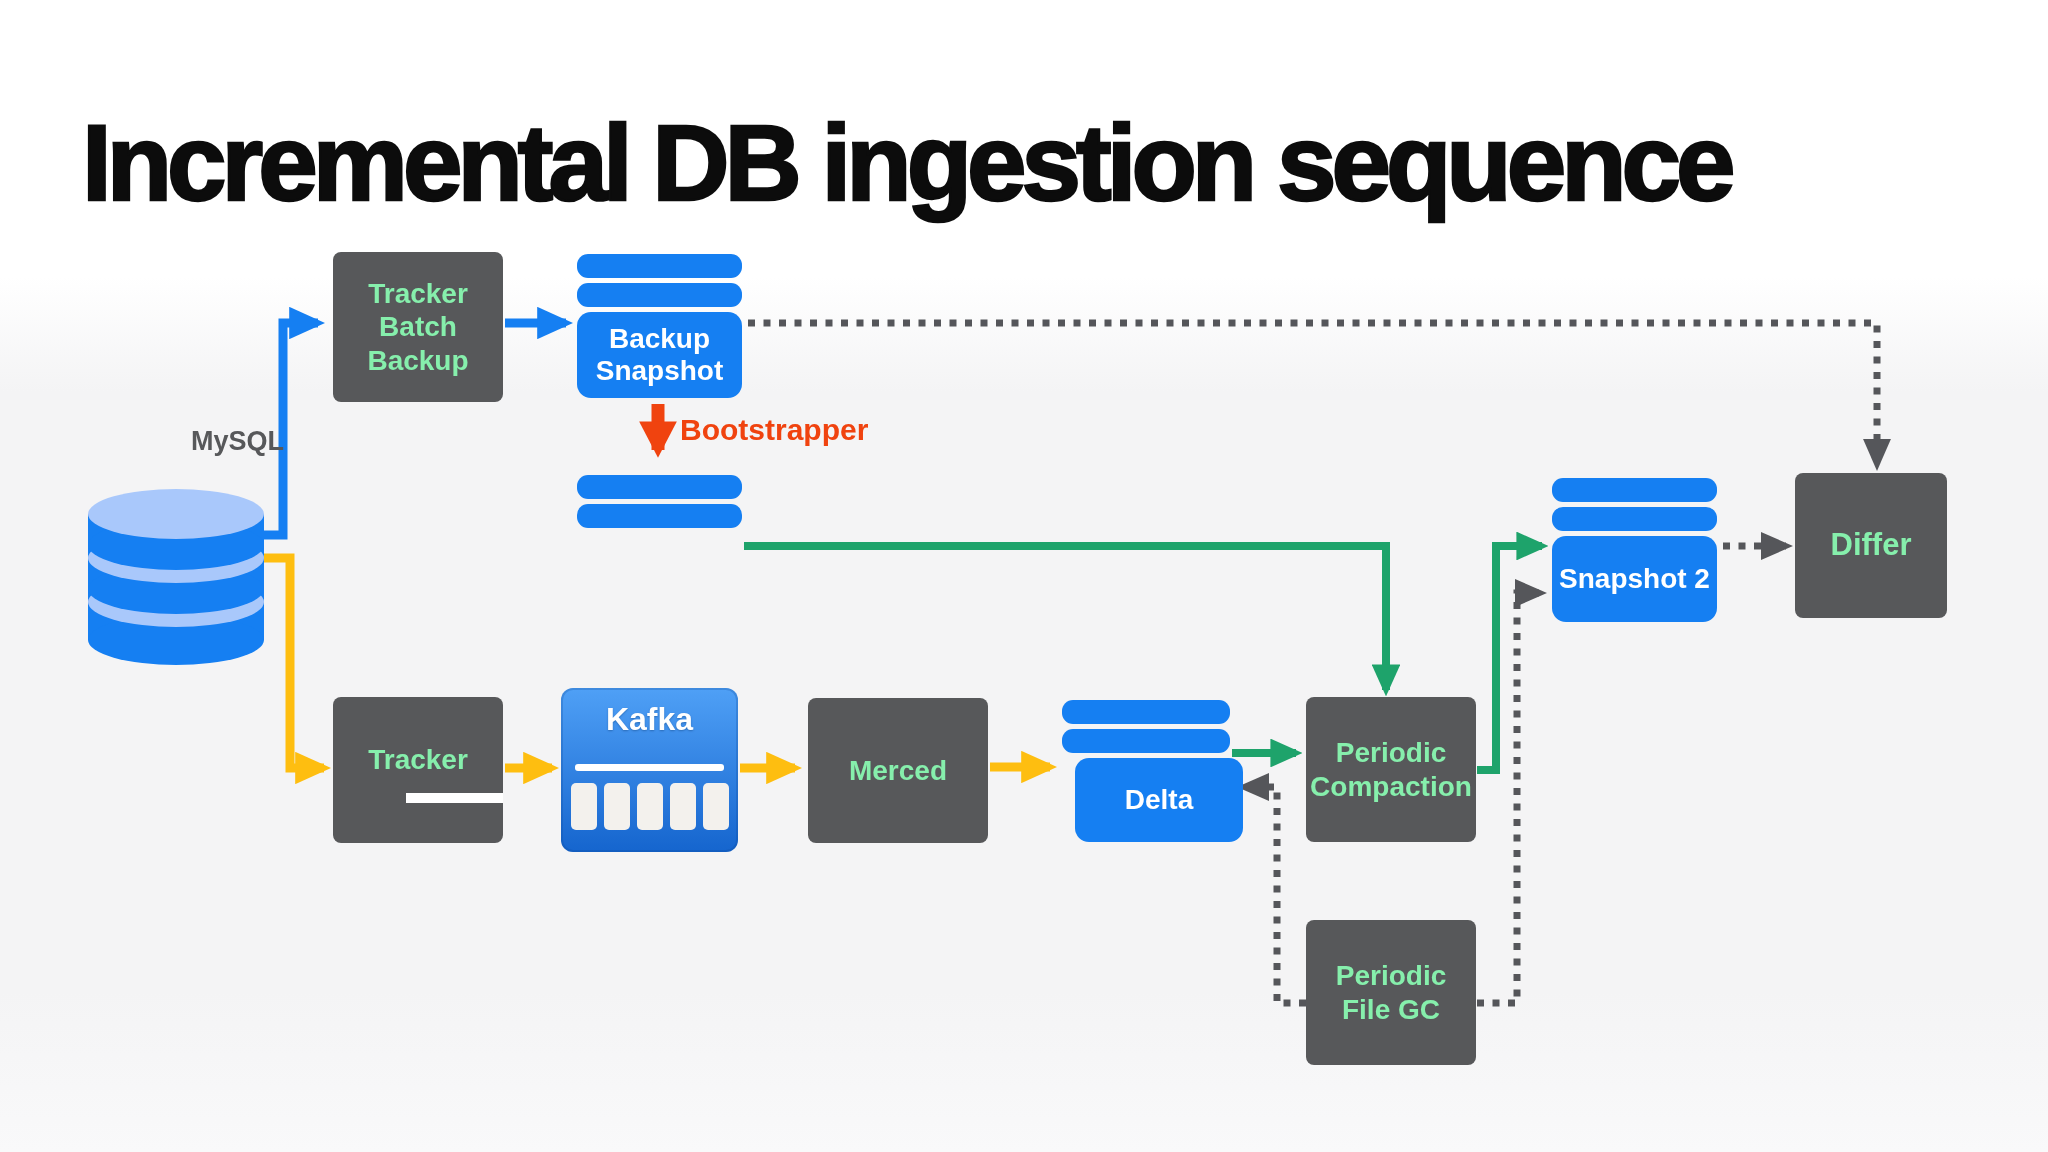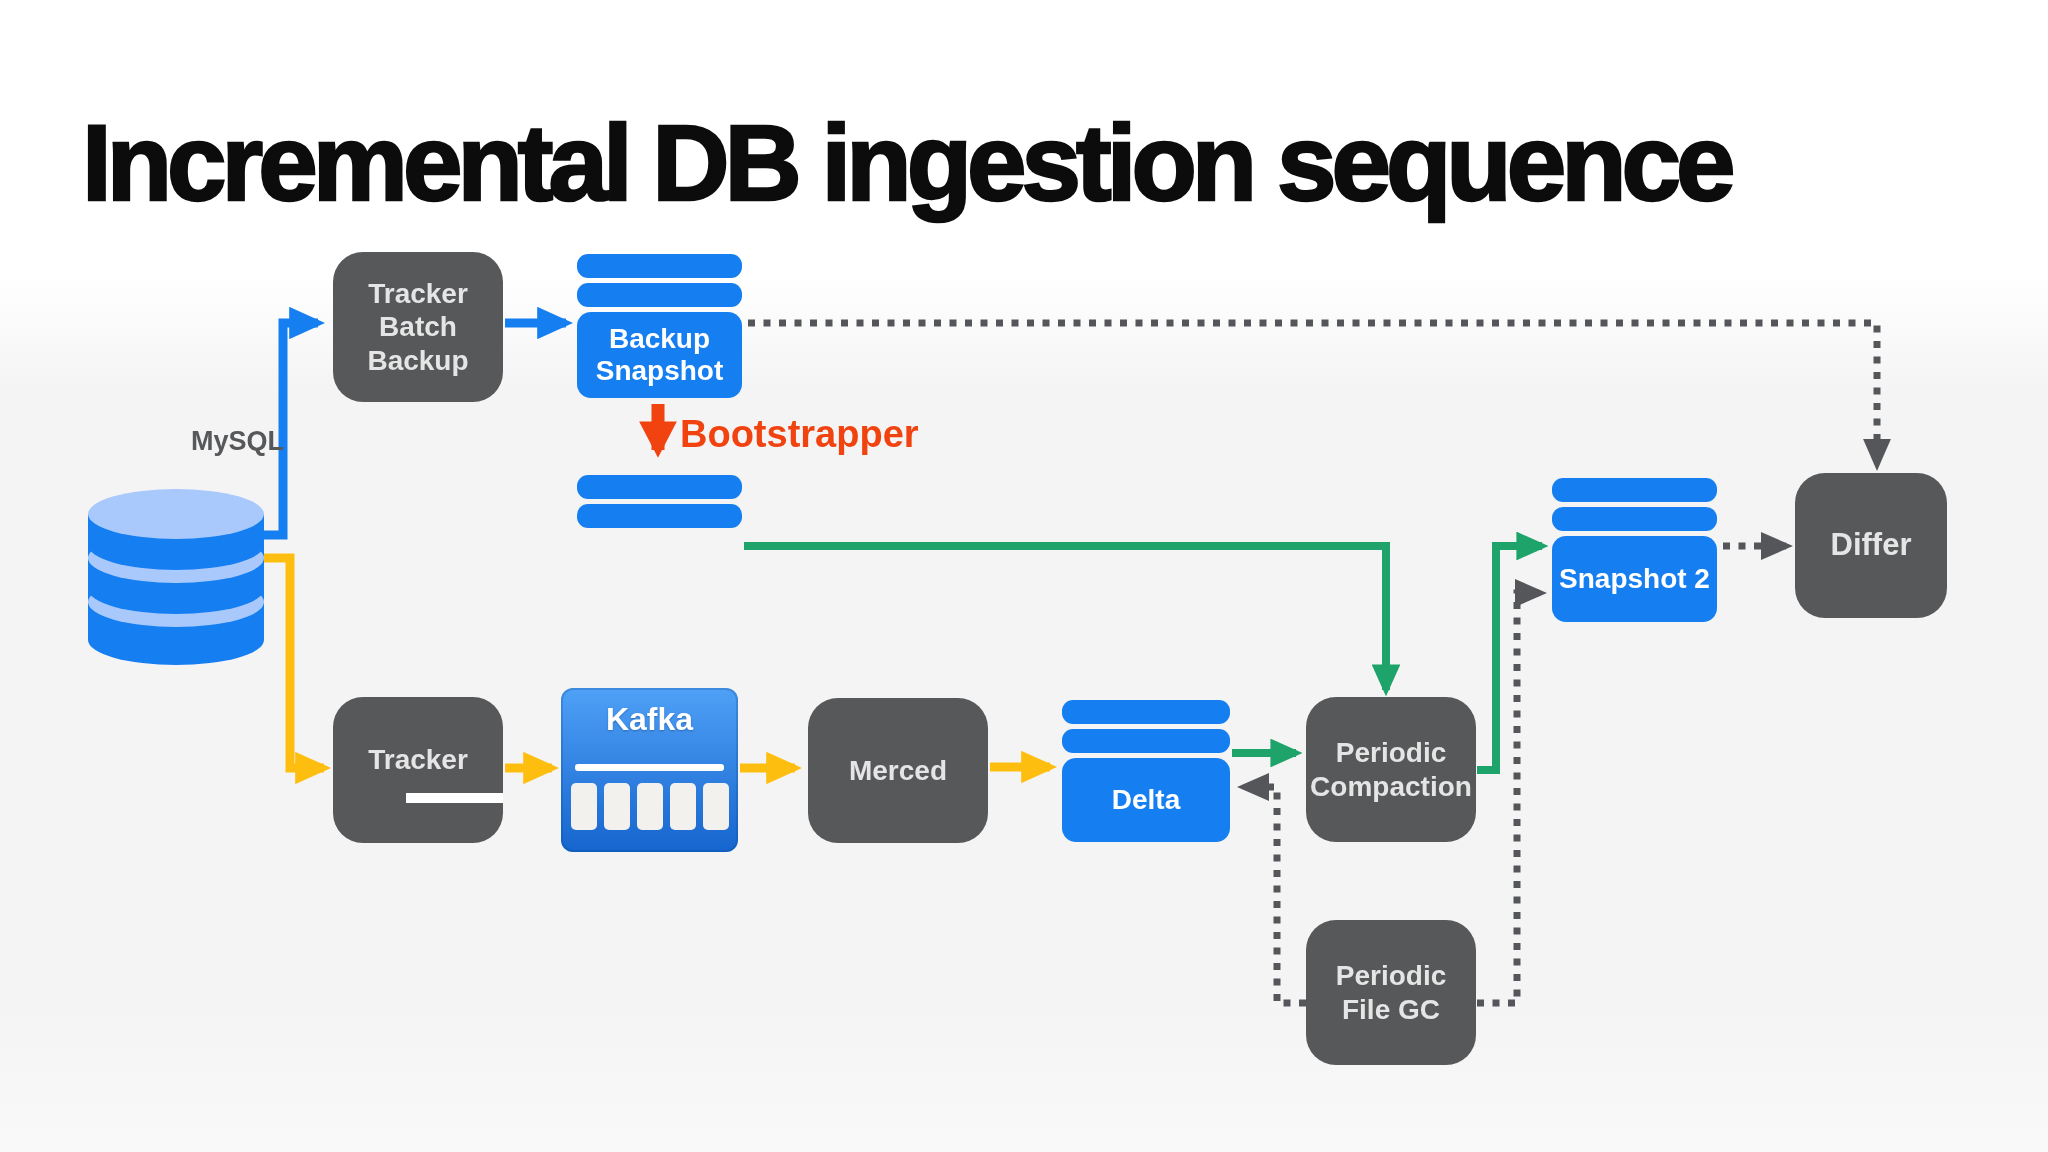--- a/index.html
+++ b/index.html
@@ -8,41 +8,41 @@
     font-family:Liberation Sans, sans-serif;
     background:linear-gradient(180deg,#ffffff 0%,#ffffff 24%,#f4f4f5 34%,#f4f4f5 86%,#f9f9fa 100%);
   }
   .title{
     position:absolute;left:82px;top:33px;
     font-size:107px;font-weight:700;letter-spacing:-5px;line-height:1.1;
     color:var(--title);-webkit-text-stroke:2.5px var(--title);
     white-space:nowrap;
   }
   .proc{
-    position:absolute;background:var(--dark);border-radius:30px;
-    color:#e5e5e5;font-weight:700;font-size:28px;line-height:1.18;
+    position:absolute;background:var(--dark);border-radius:8px;
+    color:#86efac;font-weight:700;font-size:28px;line-height:1.18;
     display:flex;align-items:center;justify-content:center;text-align:center;
     white-space:pre-line;
   }
   .stack{position:absolute;}
   .stack .bar{position:absolute;left:0;width:100%;height:24px;border-radius:11px;background:var(--blue);}
   .stack .bar.b1{top:0;}
   .stack .bar.b2{top:29px;}
   .stack .main{
     position:absolute;left:0;top:58px;width:100%;border-radius:14px;background:var(--blue);
     color:#fff;font-weight:700;font-size:28px;line-height:1.15;
     display:flex;align-items:center;justify-content:center;text-align:center;white-space:pre-line;
   }
   .mysql-label{
     position:absolute;left:68px;top:426px;width:216px;text-align:right;
     font-size:27px;font-weight:700;color:var(--dark);
   }
   .edge-label{
     position:absolute;left:680px;top:413px;
-    font-size:38px;font-weight:700;color:var(--red);white-space:nowrap;
+    font-size:30px;font-weight:700;color:var(--red);white-space:nowrap;
   }
   .kafka{
     position:absolute;left:561px;top:688px;width:177px;height:164px;
     border-radius:12px;background:linear-gradient(180deg,var(--kafkaTop) 0%,var(--kafkaBottom) 100%);
     box-shadow:inset 0 0 0 2px rgba(10,70,150,.25);
   }
   .kafka-title{
     position:absolute;left:0;top:13px;width:100%;text-align:center;
     color:#fff;font-size:32px;font-weight:700;text-shadow:0 1px 2px rgba(0,40,90,.35);
   }
@@ -150,21 +150,21 @@
   </div>
 
   <div class="stack" style="left:577px;top:475px;width:165px;height:144px;">
     <div class="bar b1"></div>
     <div class="bar b2"></div>
   </div>
 
   <div class="stack" style="left:1062px;top:700px;width:168px;height:142px;">
     <div class="bar b1"></div>
     <div class="bar b2"></div>
-    <div class="main" style="height:84px;">Delta</div>
+    <div class="main" style="height:84px;margin-left:13px;">Delta</div>
   </div>
 
   <div class="stack" style="left:1552px;top:478px;width:165px;height:144px;">
     <div class="bar b1"></div>
     <div class="bar b2"></div>
     <div class="main" style="height:86px;">Snapshot 2</div>
   </div>
 
   <div class="kafka">
     <div class="kafka-title">Kafka</div>

